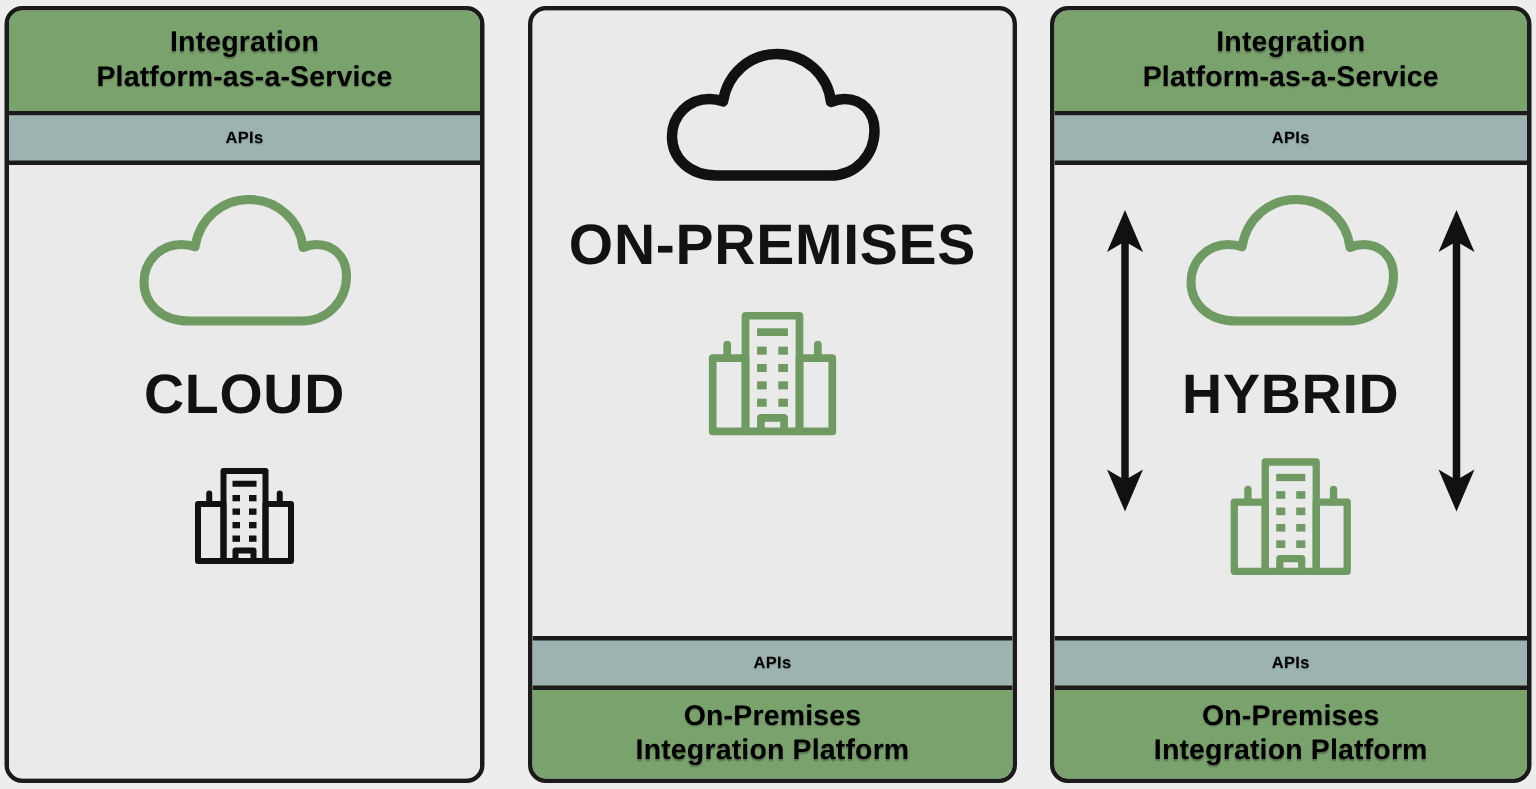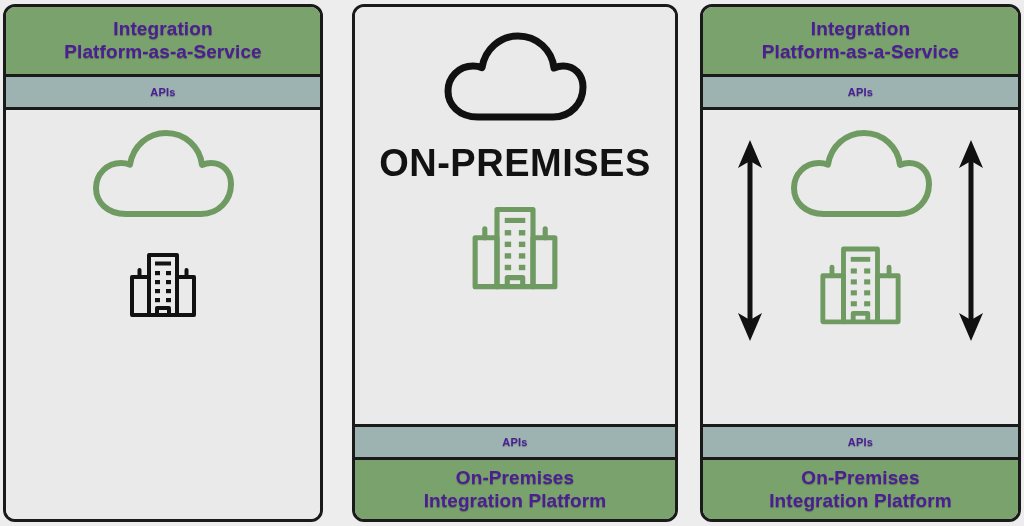--- a/index.html
+++ b/index.html
@@ -34,21 +34,21 @@
   .panel-hybrid    { left: 700px; top: 4px; width: 321px; height: 518px; }
 
   
   .band {
     flex: 0 0 auto;
     display: flex;
     flex-direction: column;
     align-items: center;
     justify-content: center;
     text-align: center;
-    color: #4c1d95;
+    color: #000000;
     font-weight: bold;
     text-shadow: 0 1px 1px rgba(0,0,0,0.30);
     line-height: 1.18;
   }
   .band-green {
     background: #7aa26d;
     font-size: 19px;
     letter-spacing: 0.1px;
   }
   .band-green.top    { height: 70px; border-bottom: 3px solid #1a1a1a; }
@@ -124,20 +124,21 @@
 
       <div class="icon-cloud">
         <svg width="150" height="95" viewBox="0 0 150 95" aria-hidden="true">
           <path d="M38 88 C 19 88, 8 76, 8 62 C 8 48, 19 37, 33 37 C 36 37, 39 37.5, 42 38.6
                    C 45 20, 60 7, 78 7 C 97 7, 112 21, 114 39
                    C 117 37.7, 120 37, 123 37 C 135 37, 143 46, 143 58
                    C 143 74, 131 88, 113 88 Z" fill="none" stroke="#6f9b63" stroke-width="6" stroke-linejoin="round" stroke-linecap="round"></path>
         </svg>
       </div>
 
+      <div class="headline">CLOUD</div>
 
       <div class="icon-building">
         <svg width="70" height="72" viewBox="0 0 70 72" aria-hidden="true">
 
           <path d="M4 30 L4 68 L21 68 L21 30 Z" fill="none" stroke="#111111" stroke-width="4" stroke-linejoin="round"></path>
           <path d="M11.5 30 L11.5 23" stroke="#111111" stroke-width="4" stroke-linecap="round"></path>
 
           <path d="M49 30 L49 68 L66 68 L66 30 Z" fill="none" stroke="#111111" stroke-width="4" stroke-linejoin="round"></path>
           <path d="M58.5 30 L58.5 23" stroke="#111111" stroke-width="4" stroke-linecap="round"></path>
 
@@ -241,20 +242,21 @@
 
       <div class="icon-cloud">
         <svg width="150" height="95" viewBox="0 0 150 95" aria-hidden="true">
           <path d="M38 88 C 19 88, 8 76, 8 62 C 8 48, 19 37, 33 37 C 36 37, 39 37.5, 42 38.6
                    C 45 20, 60 7, 78 7 C 97 7, 112 21, 114 39
                    C 117 37.7, 120 37, 123 37 C 135 37, 143 46, 143 58
                    C 143 74, 131 88, 113 88 Z" fill="none" stroke="#6f9b63" stroke-width="6" stroke-linejoin="round" stroke-linecap="round"></path>
         </svg>
       </div>
 
+      <div class="headline">HYBRID</div>
 
       <div class="icon-building">
         <svg width="85" height="88" viewBox="0 0 70 72" aria-hidden="true">
           <path d="M4 30 L4 68 L21 68 L21 30 Z" fill="none" stroke="#6f9b63" stroke-width="4" stroke-linejoin="round"></path>
           <path d="M11.5 30 L11.5 23" stroke="#6f9b63" stroke-width="4" stroke-linecap="round"></path>
           <path d="M49 30 L49 68 L66 68 L66 30 Z" fill="none" stroke="#6f9b63" stroke-width="4" stroke-linejoin="round"></path>
           <path d="M58.5 30 L58.5 23" stroke="#6f9b63" stroke-width="4" stroke-linecap="round"></path>
           <path d="M21 8 L21 68 L49 68 L49 8 Z" fill="none" stroke="#6f9b63" stroke-width="4" stroke-linejoin="round"></path>
           <rect x="27" y="14.5" width="16" height="4" fill="#6f9b63"></rect>
           <rect x="27" y="24" width="5" height="4.2" fill="#6f9b63"></rect>

